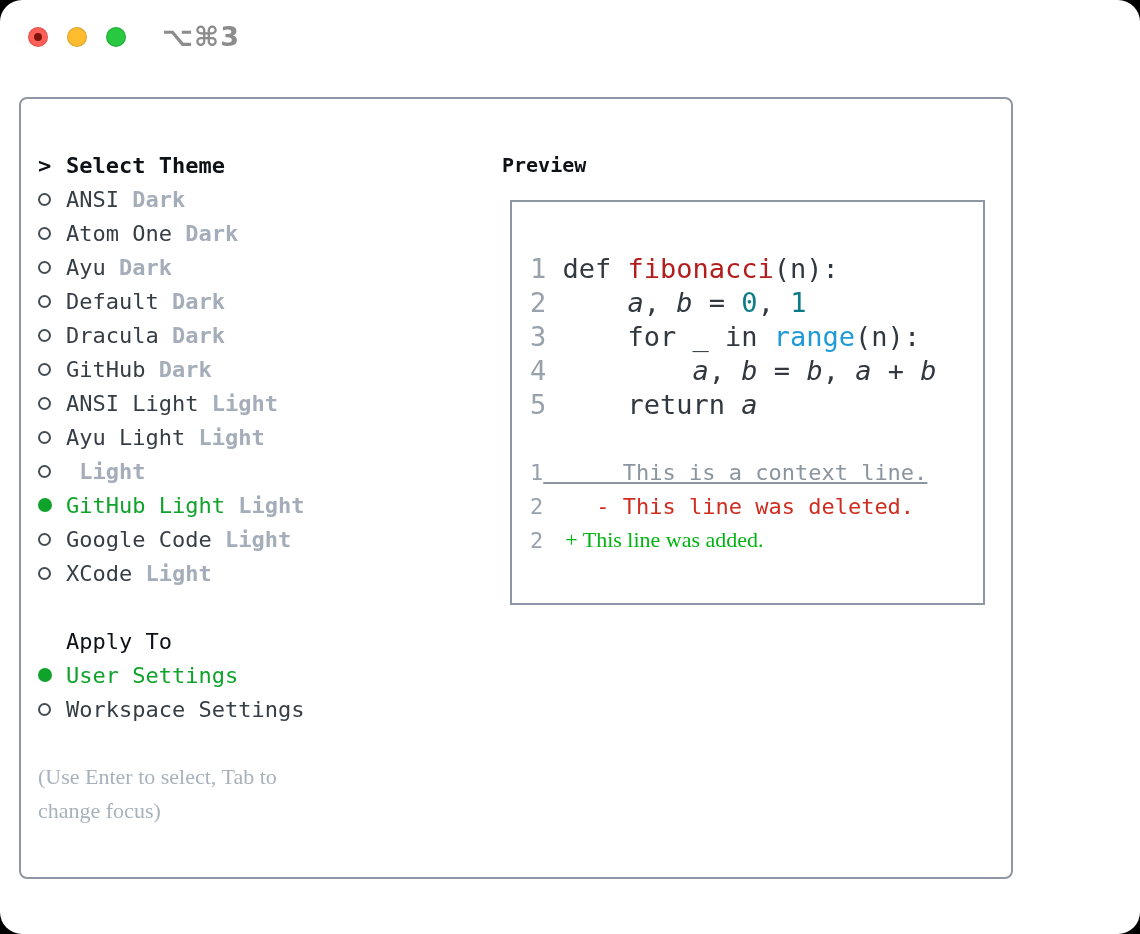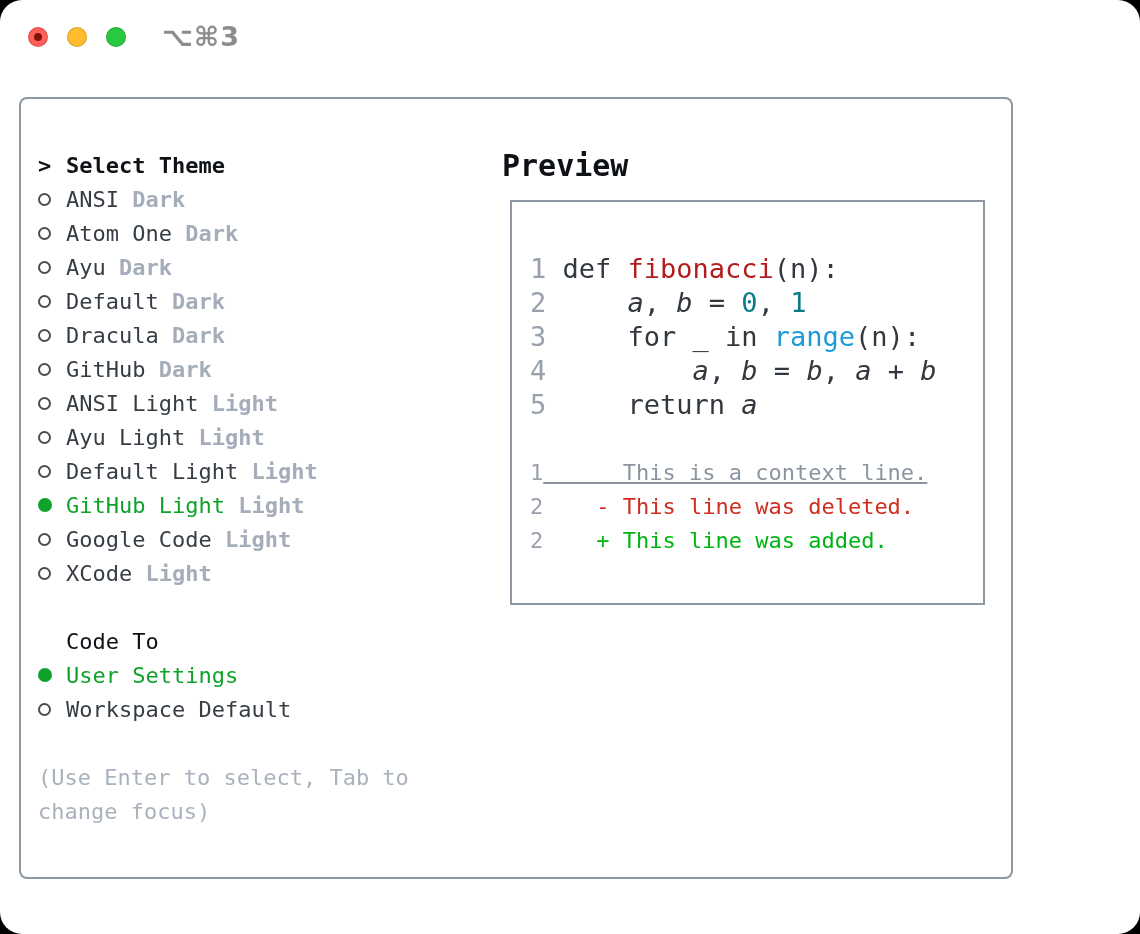--- a/index.html
+++ b/index.html
@@ -34,42 +34,42 @@
   .gut{width:28px;display:flex;align-items:center;flex:none;}
   .prompt{font-weight:bold;color:var(--header);}
   .hdr{font-weight:bold;color:var(--header);}
   .subhdr{color:var(--header);}
   .radio{width:13px;height:13px;border-radius:50%;border:2px solid var(--radio-ring);
          box-sizing:border-box;flex:none;}
   .radio.sel{border:none;background:var(--sel-green);width:14px;height:14px;}
   .name{color:var(--item);}
   .name.sel{color:var(--sel-green);}
   .tag{color:var(--tag);margin-left:1ch;font-weight:bold;}
-  .hint{color:var(--hint);}
+  .hint{color:var(--hint);font-family:Liberation Serif, serif;}
   
   .preview-title{position:absolute;left:481px;top:49px;height:34px;display:flex;align-items:center;
-                 font-size:30px;font-weight:bold;color:var(--header);}
+                 font-size:20px;font-weight:bold;color:var(--header);}
   .preview-box{
     position:absolute;left:489px;top:101px;width:471px;height:401px;
     border:2px solid var(--frame);background:#fff;
   }
   .code-block{position:absolute;left:18px;top:49px;}
   .cline{height:34px;display:flex;align-items:center;white-space:pre;font-size:27px;color:var(--tok-plain);}
   .lnum{display:inline-block;width:2ch;color:var(--lnum);}
   .tok-plain{color:var(--tok-plain);}
   .tok-func{color:var(--tok-func);}
   .tok-num{color:var(--tok-num);}
   .tok-builtin{color:var(--tok-builtin);}
   .tok-var{color:var(--tok-plain);font-style:italic;}
   .diff-block{position:absolute;left:18px;top:253px;}
   .dline{height:34px;display:flex;align-items:center;white-space:pre;font-size:22px;}
   .dnum{color:var(--lnum);}
   .diff-context{color:var(--diff-context);text-decoration:underline;}
   .diff-deleted{color:var(--diff-deleted);}
-  .diff-added{color:var(--diff-added);}
+  .diff-added{color:var(--diff-added);font-family:Liberation Serif, serif;}
 </style>
 </head>
 <body>
 
 <div class="window">
 
   <div class="traffic">
     <div class="light red">
       <span class="dot"></span>
     </div>
@@ -87,33 +87,33 @@
       </div>
       <div>
           <div class="row"><span class="gut"><span class="radio"></span></span><span class="name">ANSI</span><span class="tag">Dark</span></div>
           <div class="row"><span class="gut"><span class="radio"></span></span><span class="name">Atom One</span><span class="tag">Dark</span></div>
           <div class="row"><span class="gut"><span class="radio"></span></span><span class="name">Ayu</span><span class="tag">Dark</span></div>
           <div class="row"><span class="gut"><span class="radio"></span></span><span class="name">Default</span><span class="tag">Dark</span></div>
           <div class="row"><span class="gut"><span class="radio"></span></span><span class="name">Dracula</span><span class="tag">Dark</span></div>
           <div class="row"><span class="gut"><span class="radio"></span></span><span class="name">GitHub</span><span class="tag">Dark</span></div>
           <div class="row"><span class="gut"><span class="radio"></span></span><span class="name">ANSI Light</span><span class="tag">Light</span></div>
           <div class="row"><span class="gut"><span class="radio"></span></span><span class="name">Ayu Light</span><span class="tag">Light</span></div>
-          <div class="row"><span class="gut"><span class="radio"></span></span><span class="name">Default Light</span><span class="tag">Light</span></div>
+          <div class="row"><span class="gut"><span class="radio"></span></span><span class="tag">Light</span></div>
           <div class="row"><span class="gut"><span class="radio sel"></span></span><span class="name sel">GitHub Light</span><span class="tag">Light</span></div>
           <div class="row"><span class="gut"><span class="radio"></span></span><span class="name">Google Code</span><span class="tag">Light</span></div>
           <div class="row"><span class="gut"><span class="radio"></span></span><span class="name">XCode</span><span class="tag">Light</span></div>
         </div>
       <div class="row"></div>
       <div class="row">
         <span class="gut"></span>
-        <span class="subhdr">Code To</span>
+        <span class="subhdr">Apply To</span>
       </div>
       <div>
           <div class="row"><span class="gut"><span class="radio sel"></span></span><span class="name sel">User Settings</span></div>
-          <div class="row"><span class="gut"><span class="radio"></span></span><span class="name">Workspace Default</span></div>
+          <div class="row"><span class="gut"><span class="radio"></span></span><span class="name">Workspace Settings</span></div>
         </div>
       <div class="row"></div>
       <div class="row">
         <span class="hint">(Use Enter to select, Tab to</span>
       </div>
       <div class="row">
         <span class="hint">change focus)</span>
       </div>
     </div>
 

